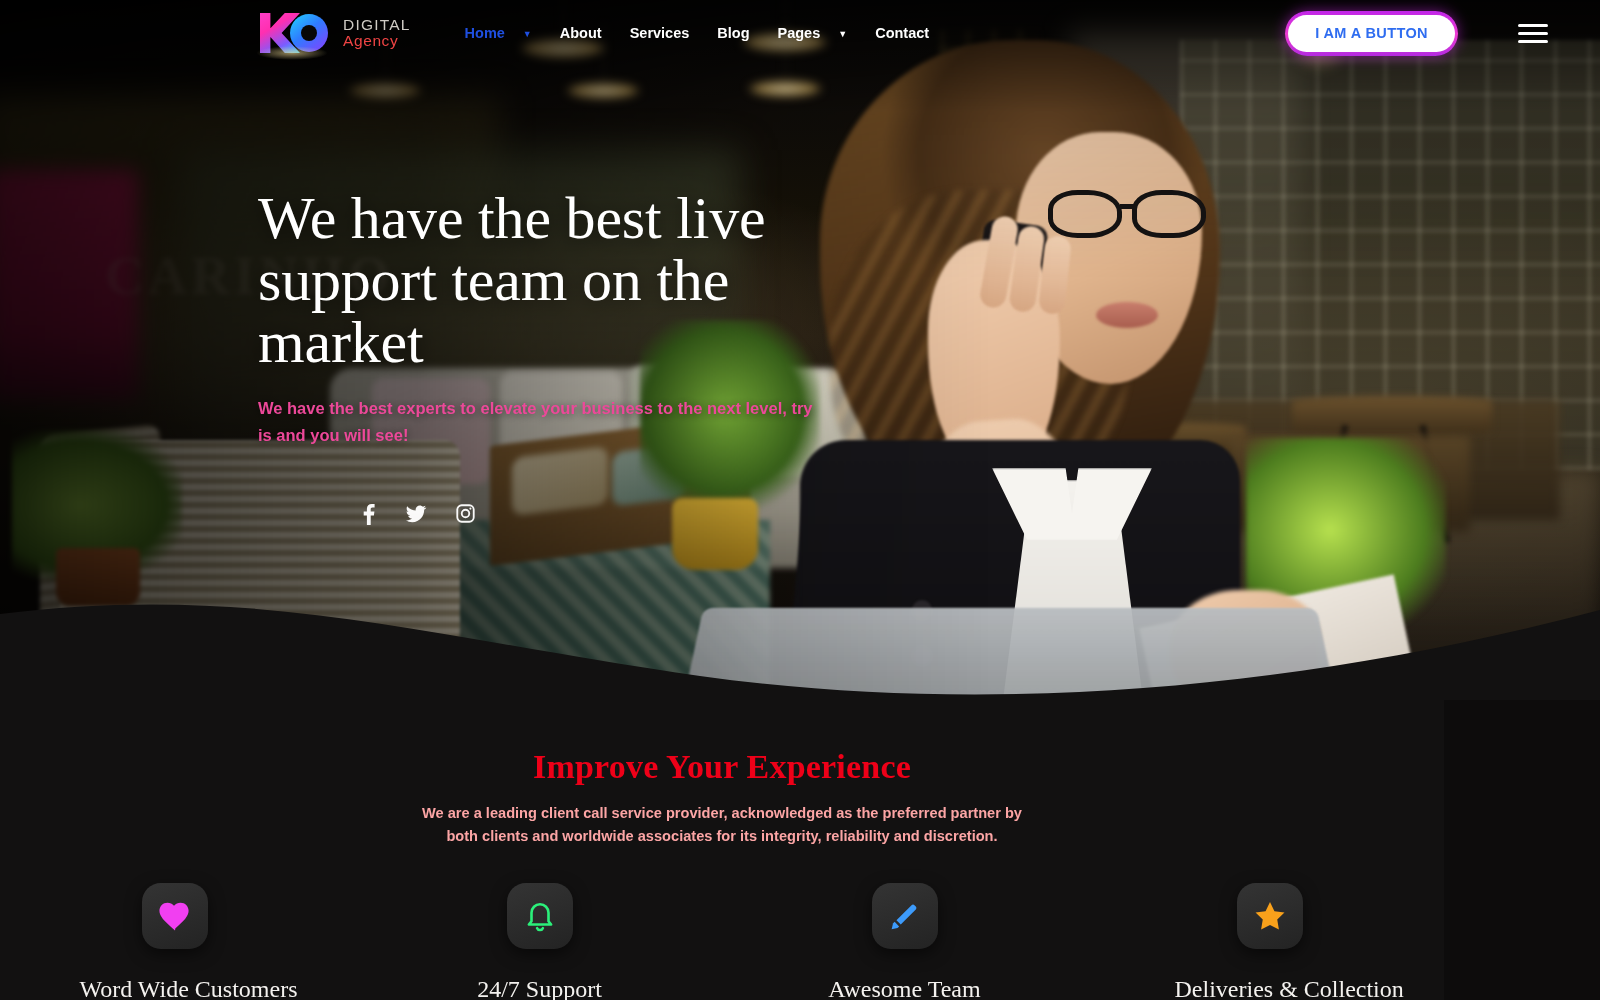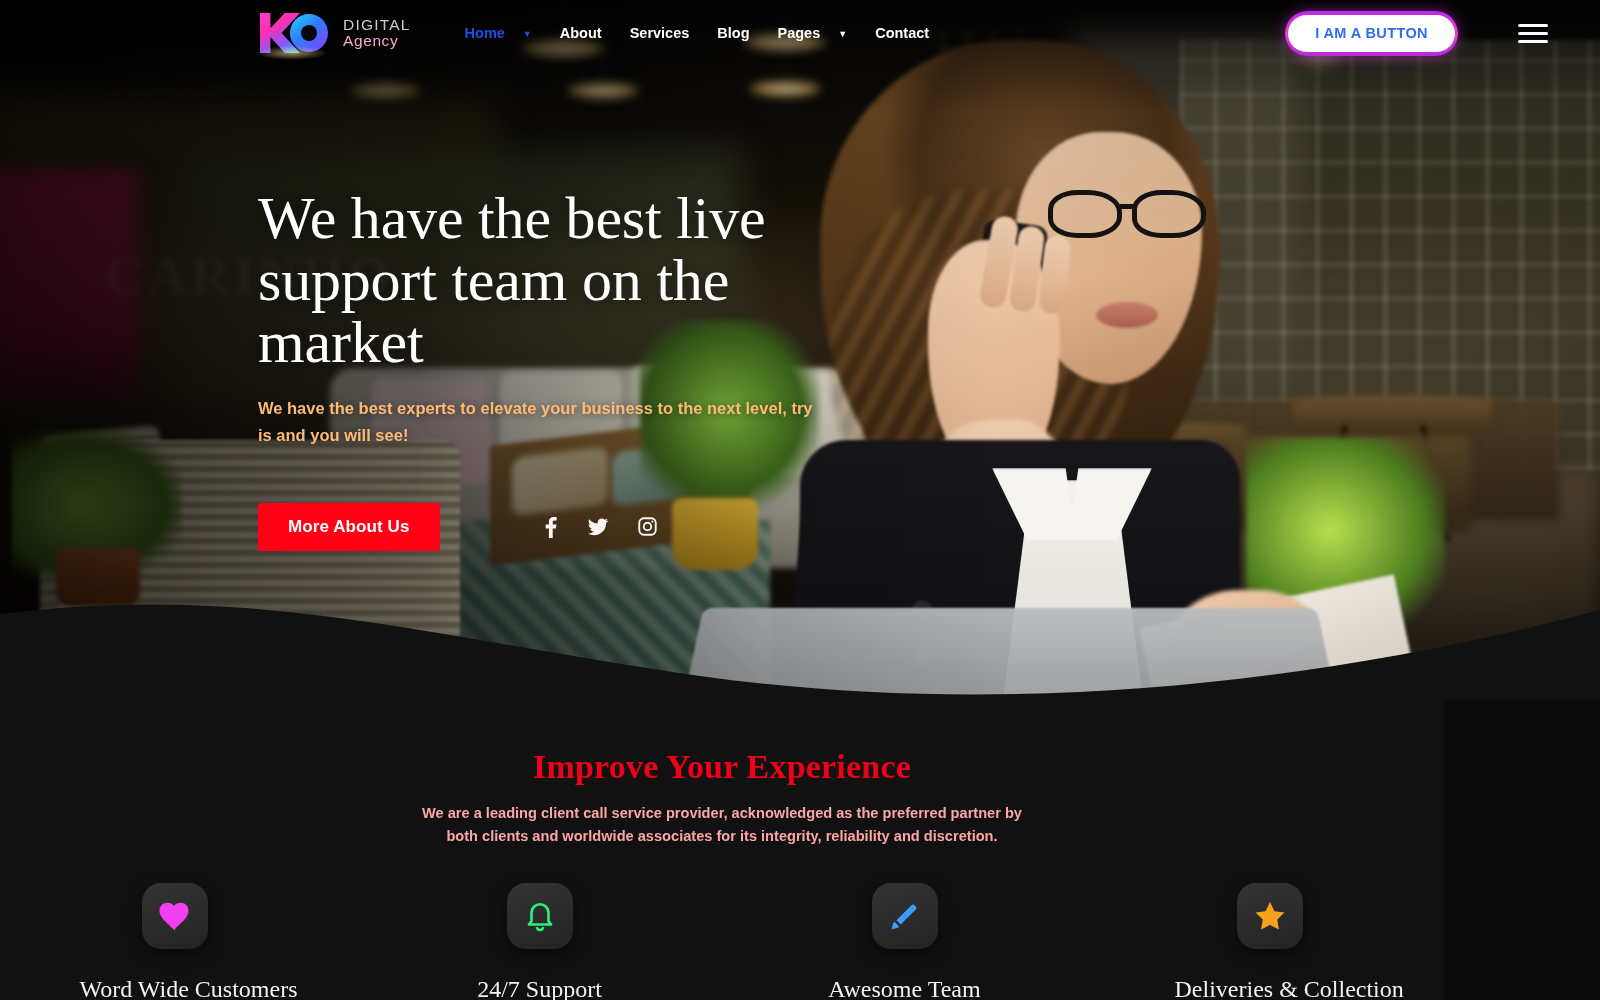--- a/index.html
+++ b/index.html
@@ -236,21 +236,21 @@
   }
   .logo-mark .c::after{
     content:""; position:absolute; left:11px; top:11px; width:16px; height:16px; border-radius:50%; background:#080707;
   }
   .logo-mark .glow{
     position:absolute; left:-4px; bottom:-5px; width:72px; height:14px; border-radius:50%;
     background:radial-gradient(ellipse at center, rgba(240,220,150,.62), rgba(240,220,150,0) 70%);
   }
   .logo-text{ line-height:1.04; }
   .logo-text .l1{ color:#cfcbc4; font-size:15.5px; letter-spacing:1.2px; }
-  .logo-text .l2{ color:#f9a8d4; font-size:15.5px; letter-spacing:.6px; }
+  .logo-text .l2{ color:#ef4444; font-size:15.5px; letter-spacing:.6px; }
 
   .nav{ display:flex; align-items:center; gap:28px; margin-left:54px; }
   .nav a{
     color:#fff; font-size:14.5px; font-weight:700; text-decoration:none;
     display:flex; align-items:center; gap:18px; cursor:pointer; white-space:nowrap;
   }
   .nav a.active{ color:#1f4fe0; }
   .chev{ font-size:9px; line-height:1; position:relative; top:1px; }
 
   .spacer{ flex:1; }
@@ -269,21 +269,21 @@
   .burger span{ display:block; height:3px; background:#fff; border-radius:2px; margin:5px 0; }
 
   
   .hero-content{ position:absolute; left:258px; top:188px; width:620px; z-index:20; }
   .hero-title{
     font-family:"Liberation Serif", serif; color:#fff; font-size:60px;
     line-height:1.03; font-weight:400; letter-spacing:-.2px;
     text-shadow:0 2px 18px rgba(0,0,0,.55);
   }
   .hero-sub{
-    margin-top:22px; color:#fdba74; font-size:16.5px; line-height:1.62; font-weight:600;
+    margin-top:22px; color:#ec4899; font-size:16.5px; line-height:1.62; font-weight:600;
     max-width:560px; text-shadow:0 1px 10px rgba(0,0,0,.6);
   }
   .hero-actions{ margin-top:54px; display:flex; align-items:center; gap:0; }
   .more-btn{
     background:#ff0014; color:#fff; font-size:17px; font-weight:700;
     padding:14px 30px; border:none; border-radius:2px; cursor:pointer; letter-spacing:.1px;
   }
   .socials{ display:flex; align-items:center; gap:28px; margin-left:102px; }
   .socials a{ color:#fff; cursor:pointer; display:flex; opacity:.96; }
 
@@ -447,21 +447,20 @@
         <span></span>
           <span></span>
           <span></span>
       </div>
     </div>
 
     <div class="hero-content">
       <h1 class="hero-title">We have the best live support team on the market</h1>
       <p class="hero-sub">We have the best experts to elevate your business to the next level, try is and you will see!</p>
       <div class="hero-actions">
-        <button class="more-btn">More About Us</button>
         <div class="socials">
           <a title="Facebook">
             <svg width="17" height="22" viewBox="0 0 12 22" fill="currentColor">
                 <path d="M8.2 22v-9.6h3.2l.5-3.8H8.2V6.2c0-1.1.3-1.8 1.9-1.8h2V1c-.3 0-1.5-.1-2.9-.1-2.9 0-4.8 1.7-4.8 4.9v2.8H1.2v3.8h3.2V22h3.8z"></path>
               </svg>
           </a>
           <a title="Twitter">
             <svg width="22" height="22" viewBox="0 0 24 24" fill="currentColor">
                 <path d="M23 4.9c-.8.4-1.7.6-2.6.8 1-.6 1.7-1.5 2-2.6-.9.5-1.9.9-2.9 1.1-.8-.9-2-1.5-3.3-1.5-2.5 0-4.6 2.1-4.6 4.6 0 .4 0 .7.1 1C7.9 8.1 4.6 6.3 2.4 3.6c-.4.7-.6 1.5-.6 2.3 0 1.6.8 3 2 3.8-.7 0-1.4-.2-2-.6v.1c0 2.2 1.6 4.1 3.7 4.5-.4.1-.8.2-1.2.2-.3 0-.6 0-.9-.1.6 1.8 2.3 3.1 4.3 3.2-1.6 1.2-3.6 2-5.7 2-.4 0-.7 0-1.1-.1 2 1.3 4.4 2.1 7 2.1 8.4 0 13-7 13-13v-.6c.9-.6 1.7-1.4 2.3-2.3z"></path>
               </svg>

